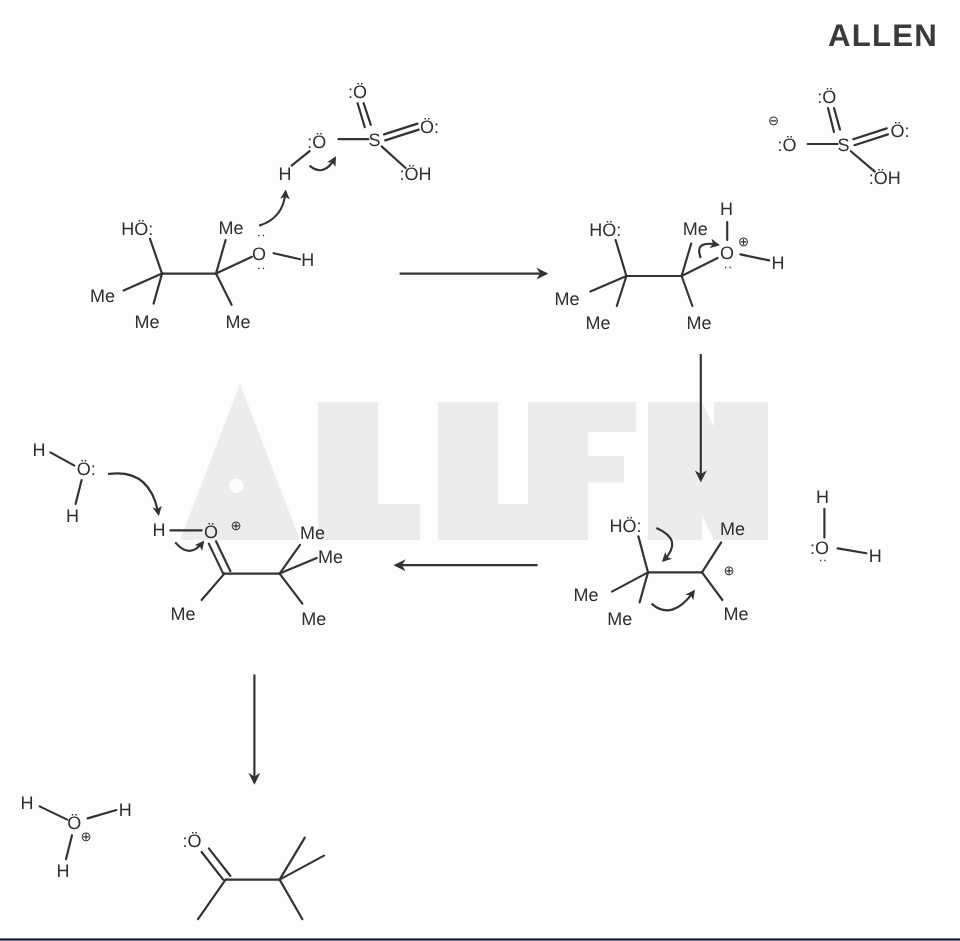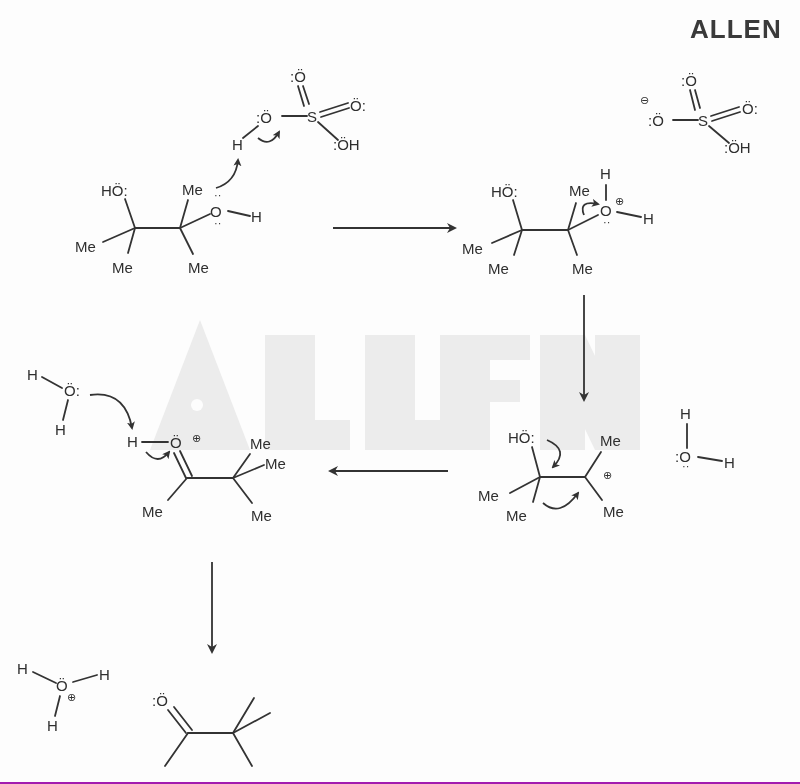--- a/index.html
+++ b/index.html
@@ -1,16 +1,16 @@
 <!DOCTYPE html>
 <html><head>
 <meta charset="utf-8">
 <style>
   html, body { margin:0; padding:0; background:#ffffff; }
-  #canvas { position:relative; width:800px; height:784px; background:#fdfdfd; overflow:hidden; border-bottom:2px solid #a21caf; box-sizing:border-box; }
+  #canvas { position:relative; width:800px; height:784px; background:#fdfdfd; overflow:hidden; border-bottom:2px solid #0f172a; box-sizing:border-box; }
   svg { position:absolute; left:0; top:0; }
   text { font-family:"Liberation Sans", "DejaVu Sans", sans-serif; fill:#2f2f2f; }
   .lbl { font-size:15px; }
   .chg { font-size:11px; }
   .bond { stroke:#333; stroke-width:1.8; fill:none; stroke-linecap:round; }
   .arr { stroke:#333; stroke-width:1.8; fill:none; }
   .wm { fill:#ececec; }
 </style>
 </head>
 <body>

